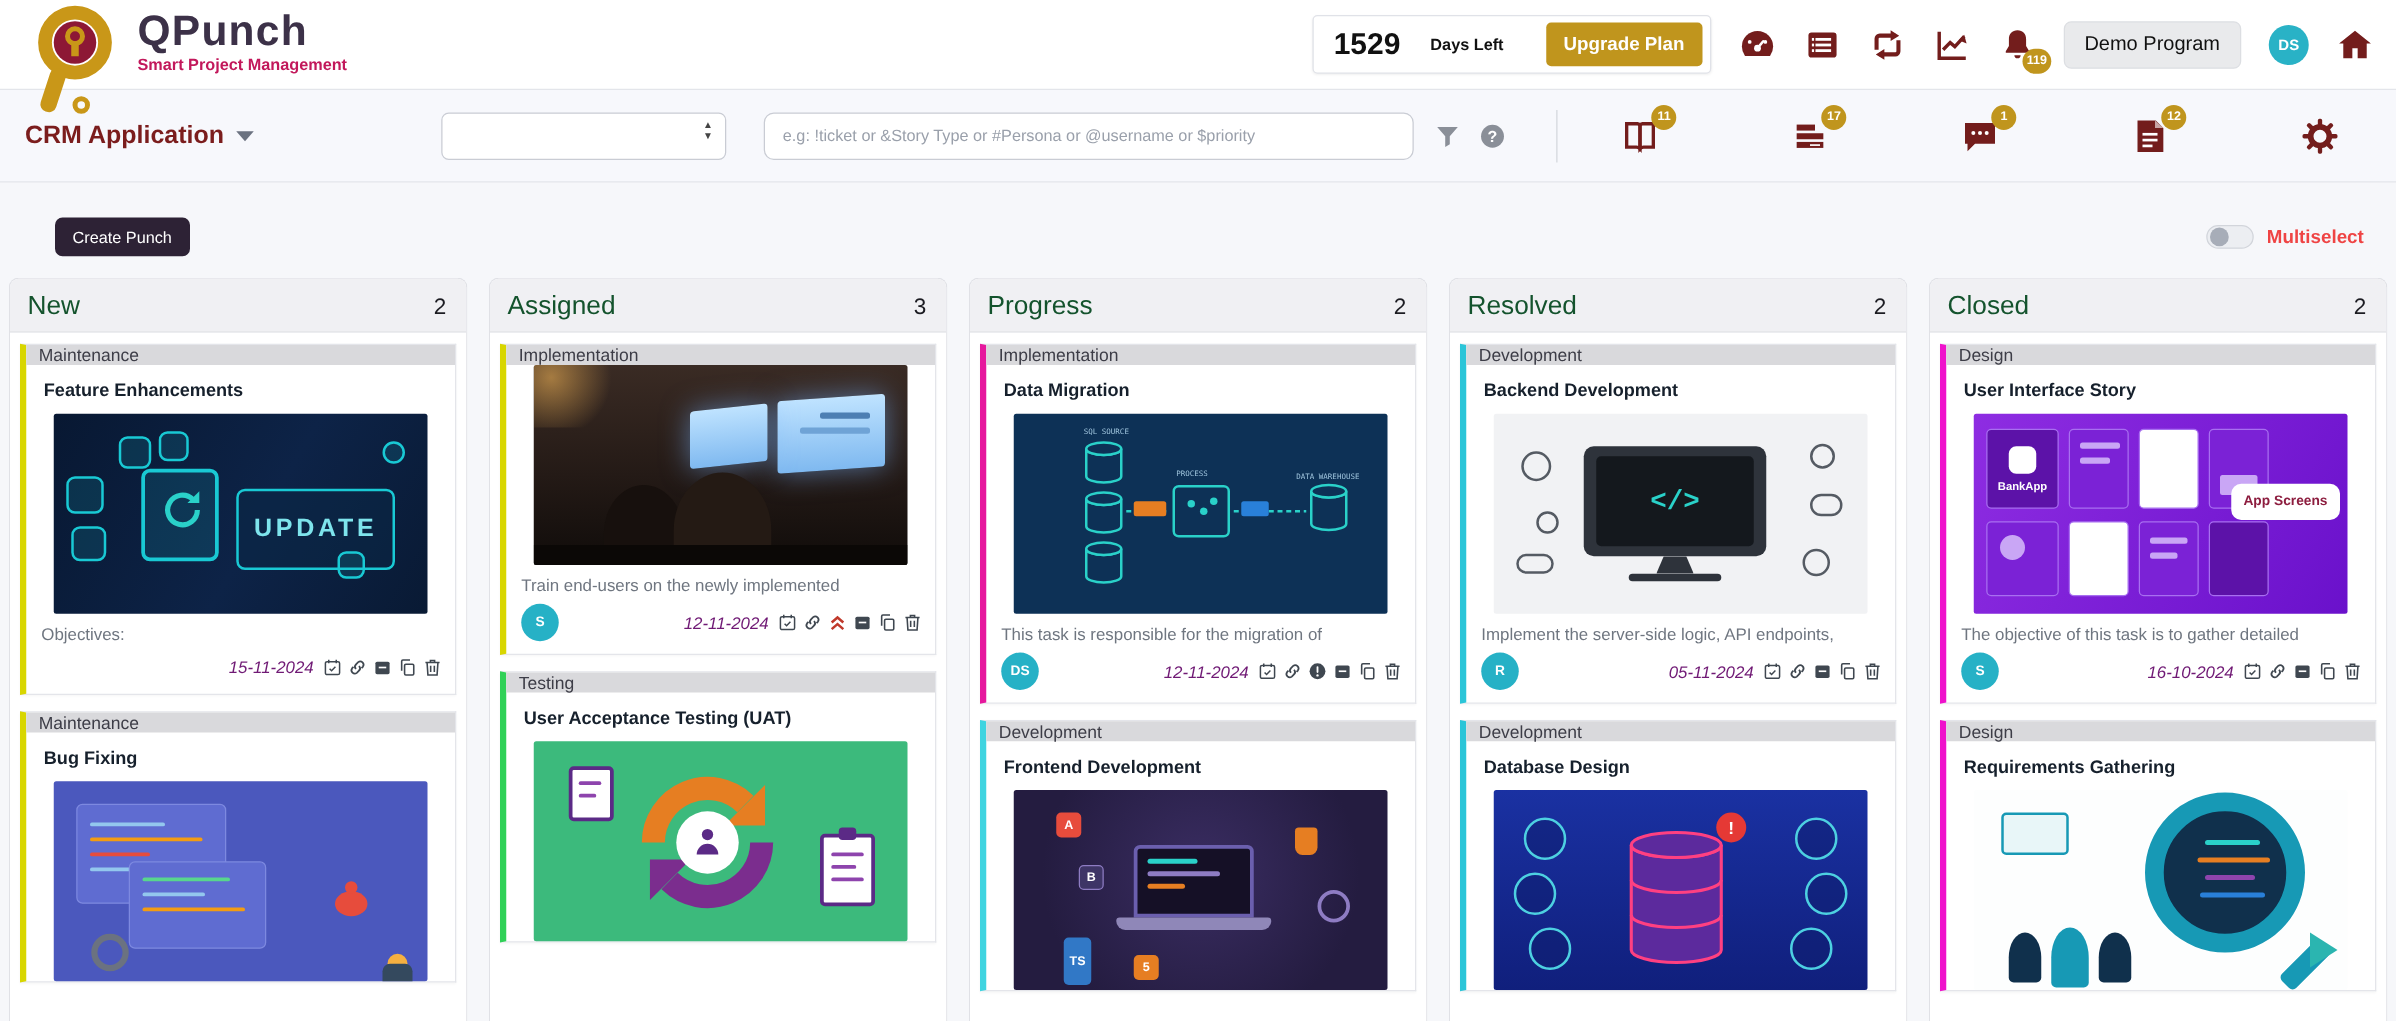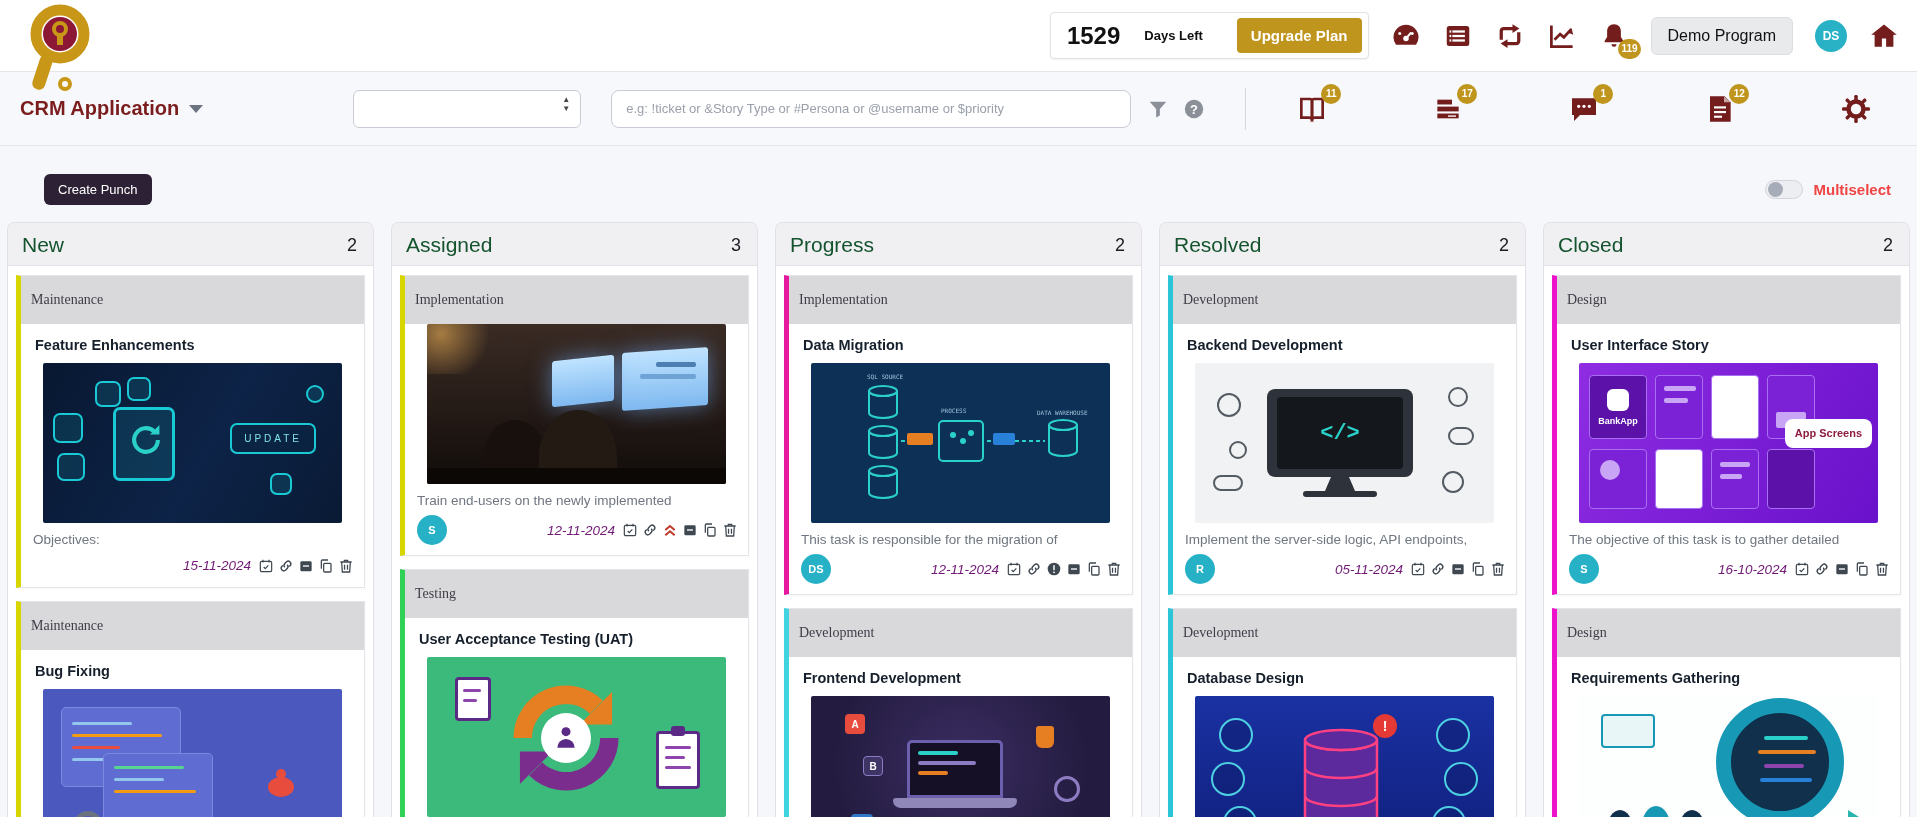--- a/index.html
+++ b/index.html
@@ -70,41 +70,41 @@
   .column { flex:1; background:#fff; border:1px solid #e0e1e6; border-bottom:none;
     border-radius:8px 8px 0 0; display:flex; flex-direction:column; overflow:hidden; }
   .col-head { background:#f0f0f3; border-bottom:1px solid #e2e3e8; padding:10px 16px 8px 14px;
     display:flex; justify-content:space-between; align-items:center; }
   .col-title { font-size:21px; color:#14532d; }
   .col-count { font-size:18px; color:#1c1c22; }
   .col-body { padding:9px 8px; display:flex; flex-direction:column; gap:13px; overflow:hidden; }
 
   .card { position:relative; background:#fff; border:1px solid #e4e5ea; border-left:5px solid #ccc;
     box-shadow:0 1px 2px rgba(0,0,0,.04); cursor:pointer; flex-shrink:0; }
-  .card-cat { background:#d9d9dc; color:#3d3d47; font-size:14px; padding:16px 10px;font-family:Liberation Serif, serif; }
+  .card-cat { background:#d9d9dc; color:#3d3d47; font-size:14px; padding:0 10px; }
   .card-title { font-size:14.5px; font-weight:bold; color:#16202c; padding:13px 14px 10px 14px; }
   .cimg { height:160px; margin:0 22px; position:relative; overflow:hidden; border-radius:2px; }
   .card-desc { padding:9px 12px 0 12px; color:#6f7680; font-size:13.5px;
     white-space:nowrap; overflow:hidden; text-overflow:ellipsis; }
   .card-foot { padding:7px 10px 10px 12px; display:flex; justify-content:space-between; align-items:center; min-height:40px; }
   .foot-left { min-width:30px; }
   .foot-right { display:flex; align-items:center; gap:4px; }
   .card-date { font-style:italic; color:#701a75; font-size:13.5px; margin-right:3px; }
   .fico { width:16px; height:16px; color:#3f4750; cursor:pointer; }
   .fico svg { width:16px; height:16px; }
   .fico.red { color:#c0392b; }
   .mini-avatar { width:30px; height:30px; border-radius:50%; background:#26b1c6; color:#fff;
     font-size:11px; font-weight:bold; display:flex; align-items:center; justify-content:center; }
 
   
   .abs { position:absolute; }
   .img-update { background:linear-gradient(120deg,#081832 0%,#0d2347 55%,#091a34 100%); }
   .tealsq { border:2px solid #19c9d4; border-radius:7px; background:rgba(25,201,212,.14); }
-  .upd-box { border:2px solid #19c9d4; color:#7ee4ec; font-weight:normal; letter-spacing:3px;
-    padding:8px 12px; border-radius:7px; font-size:10px; background:rgba(10,40,70,.5); }
+  .upd-box { border:2px solid #19c9d4; color:#7ee4ec; font-weight:bold; letter-spacing:3px;
+    padding:19px 12px; border-radius:7px; font-size:20px; background:rgba(10,40,70,.5); }
 
   .img-bug { background:#4b58bd; }
   .bug-win { background:#5f6cd1; border-radius:5px; border:1px solid #7d89e0; }
   .bug-line { height:3px; border-radius:2px; background:#93c7ee; }
 
   .img-training { background:linear-gradient(180deg,#3a2b24 0%,#241a16 55%,#100c0a 100%); }
   .screen { background:linear-gradient(180deg,#bfe3ff,#7fb9f0); border-radius:3px;
     box-shadow:0 0 22px rgba(120,180,255,.55); }
   .sil { background:#17100d; border-radius:50% 50% 8px 8px; }
 
@@ -274,20 +274,24 @@
   <div class="logo">
     <div class="logo-mark">
       <svg viewBox="0 0 86 100" width="86" height="100">
         <circle cx="42" cy="32" r="24" fill="none" stroke="#c99718" stroke-width="11"></circle>
         <circle cx="42" cy="32" r="17" fill="#8d1835"></circle>
         <circle cx="42" cy="27" r="6" fill="none" stroke="#c99718" stroke-width="4"></circle>
         <rect x="39" y="31" width="6" height="12" fill="#c99718"></rect>
         <rect x="18" y="52" width="13" height="36" rx="6" fill="#c99718" transform="rotate(18 24 70)"></rect>
         <circle cx="47" cy="82" r="5" fill="none" stroke="#c99718" stroke-width="4"></circle>
       </svg>
+    </div>
+    <div class="logo-text">
+      <div class="logo-name">QPunch</div>
+      <div class="logo-tagline">Smart Project Management</div>
     </div>
   </div>
 
   <div class="topbar-right">
     <div class="plan-box">
       <span class="days-num">1529</span>
       <span class="days-label">Days Left</span>
       <button class="upgrade-btn">Upgrade Plan</button>
     </div>
     <div class="tb-ic"><svg>

